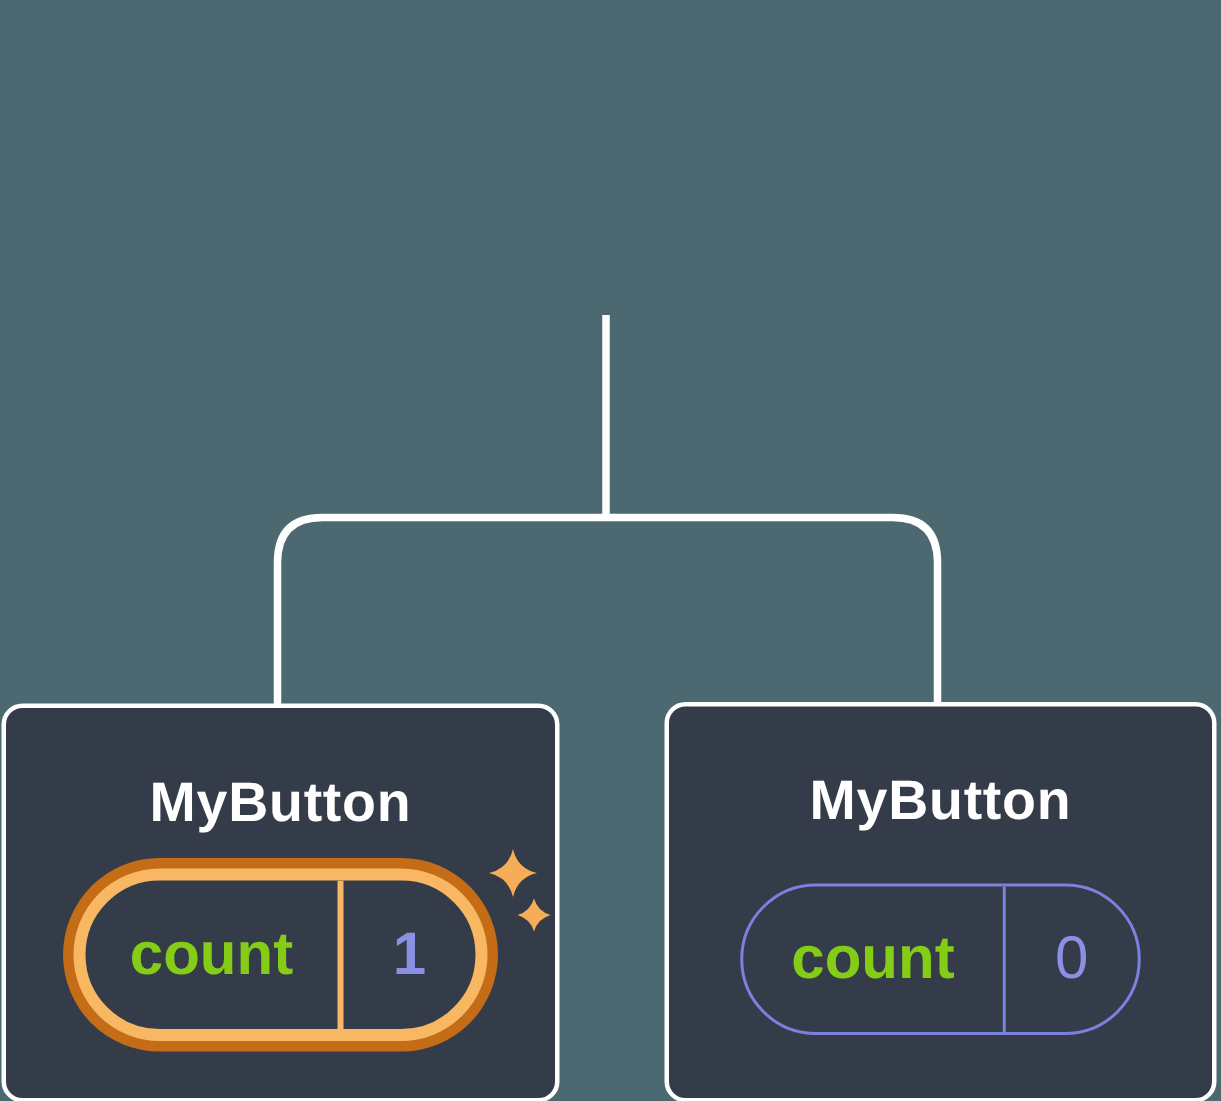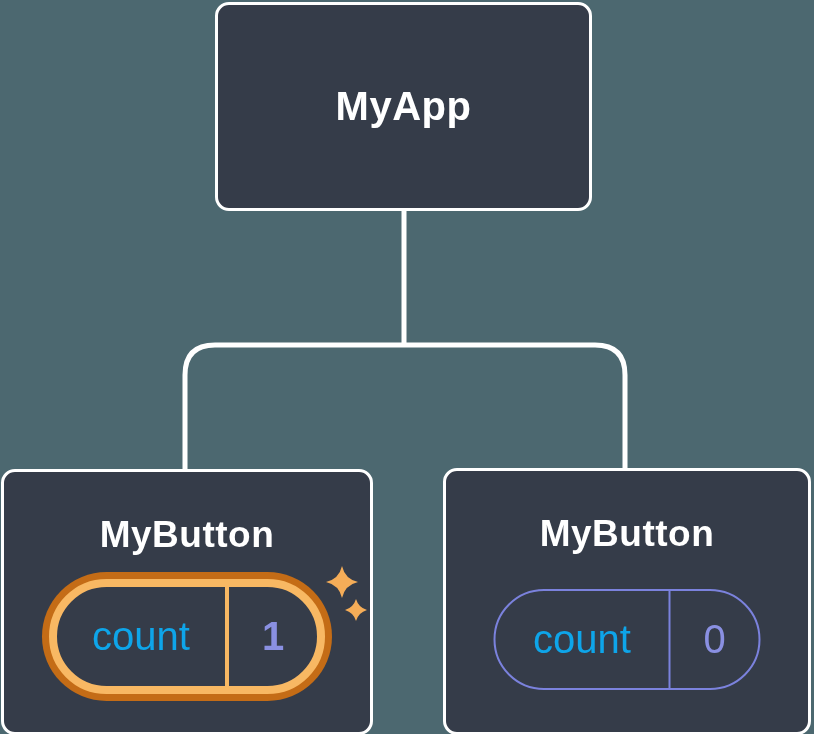--- a/index.html
+++ b/index.html
@@ -55,39 +55,36 @@
     display:flex; align-items:stretch; overflow:hidden;
   }
   .pill-plain .cell-label {
     width:173px; display:flex; align-items:center; justify-content:center;
   }
   .pill-plain .divider { width:2px; background:#7b82dd; }
   .pill-plain .cell-value {
     flex:1; display:flex; align-items:center; justify-content:center;
   }
 
-  .state-name  { color:#0ea5e9; font-size:40px; font-weight:400; }
+  .state-name  { color:#84cc16; font-size:40px; font-weight:700; }
   .state-value { color:#8a90e2; font-size:40px; }
   .state-value.bold { font-weight:700; }
 
   .sparkles { position:absolute; left:316px; top:89px; z-index:2; }
 </style>
 </head>
 <body>
 
 <div class="stage">
 
   <svg class="connector-svg" viewBox="0 0 814 734" xmlns="http://www.w3.org/2000/svg">
     <path d="M404 210 L404 345" fill="none" stroke="#ffffff" stroke-width="5"></path>
     <path d="M185 470 L185 375 Q185 345 215 345 L595 345 Q625 345 625 375 L625 470" fill="none" stroke="#ffffff" stroke-width="5"></path>
   </svg>
 
-  <div class="node node-root">
-    <span class="node-title">MyApp</span>
-  </div>
 
   <div class="node node-child-left">
     <div class="child-title">MyButton</div>
 
     <div class="pill-highlight-outer">
       <div class="pill-highlight-inner">
         <div class="cell-label">
           <span class="state-name">count</span>
         </div>
         <div class="divider"></div>

